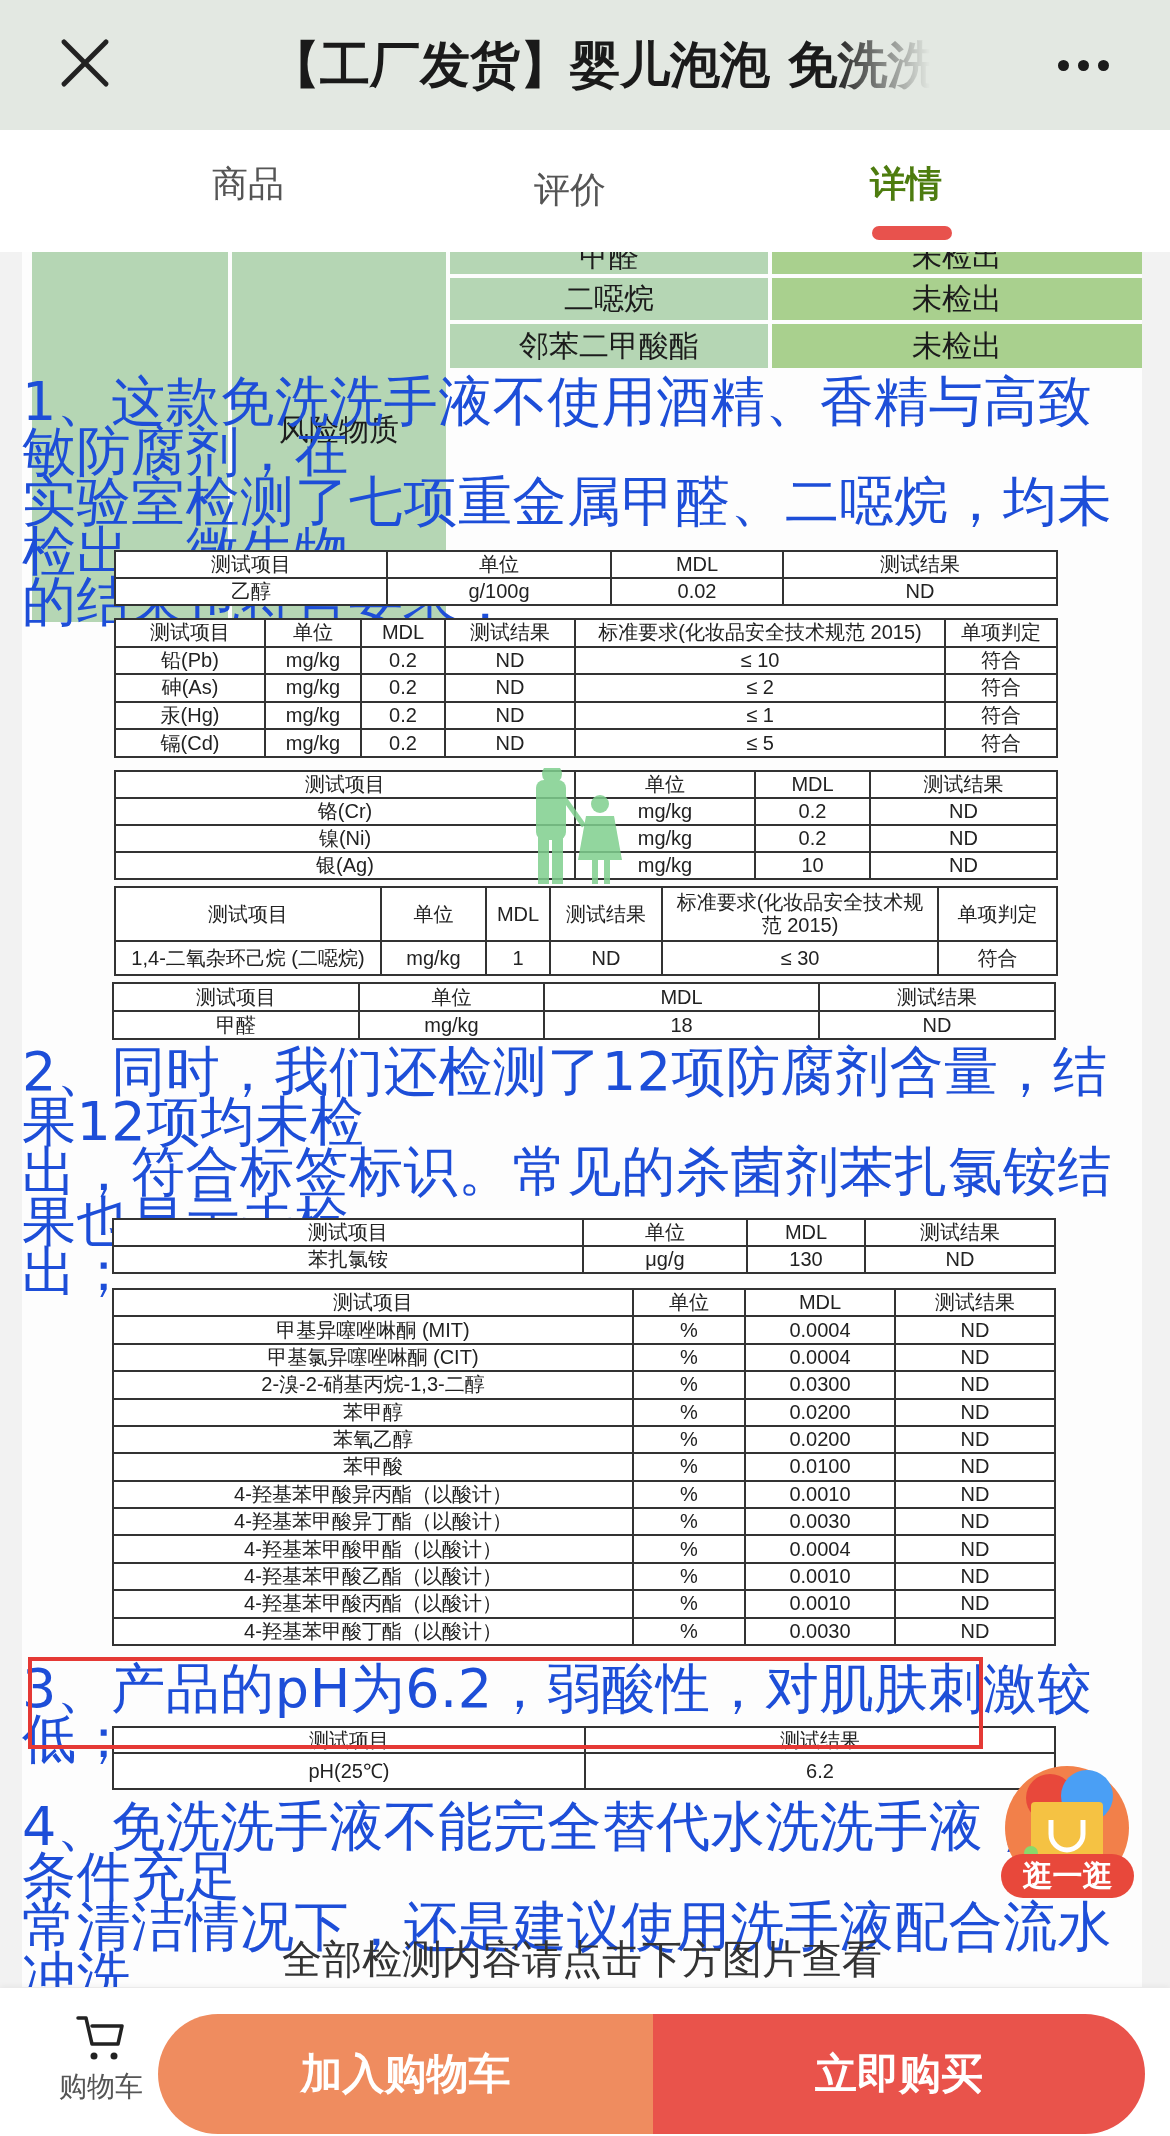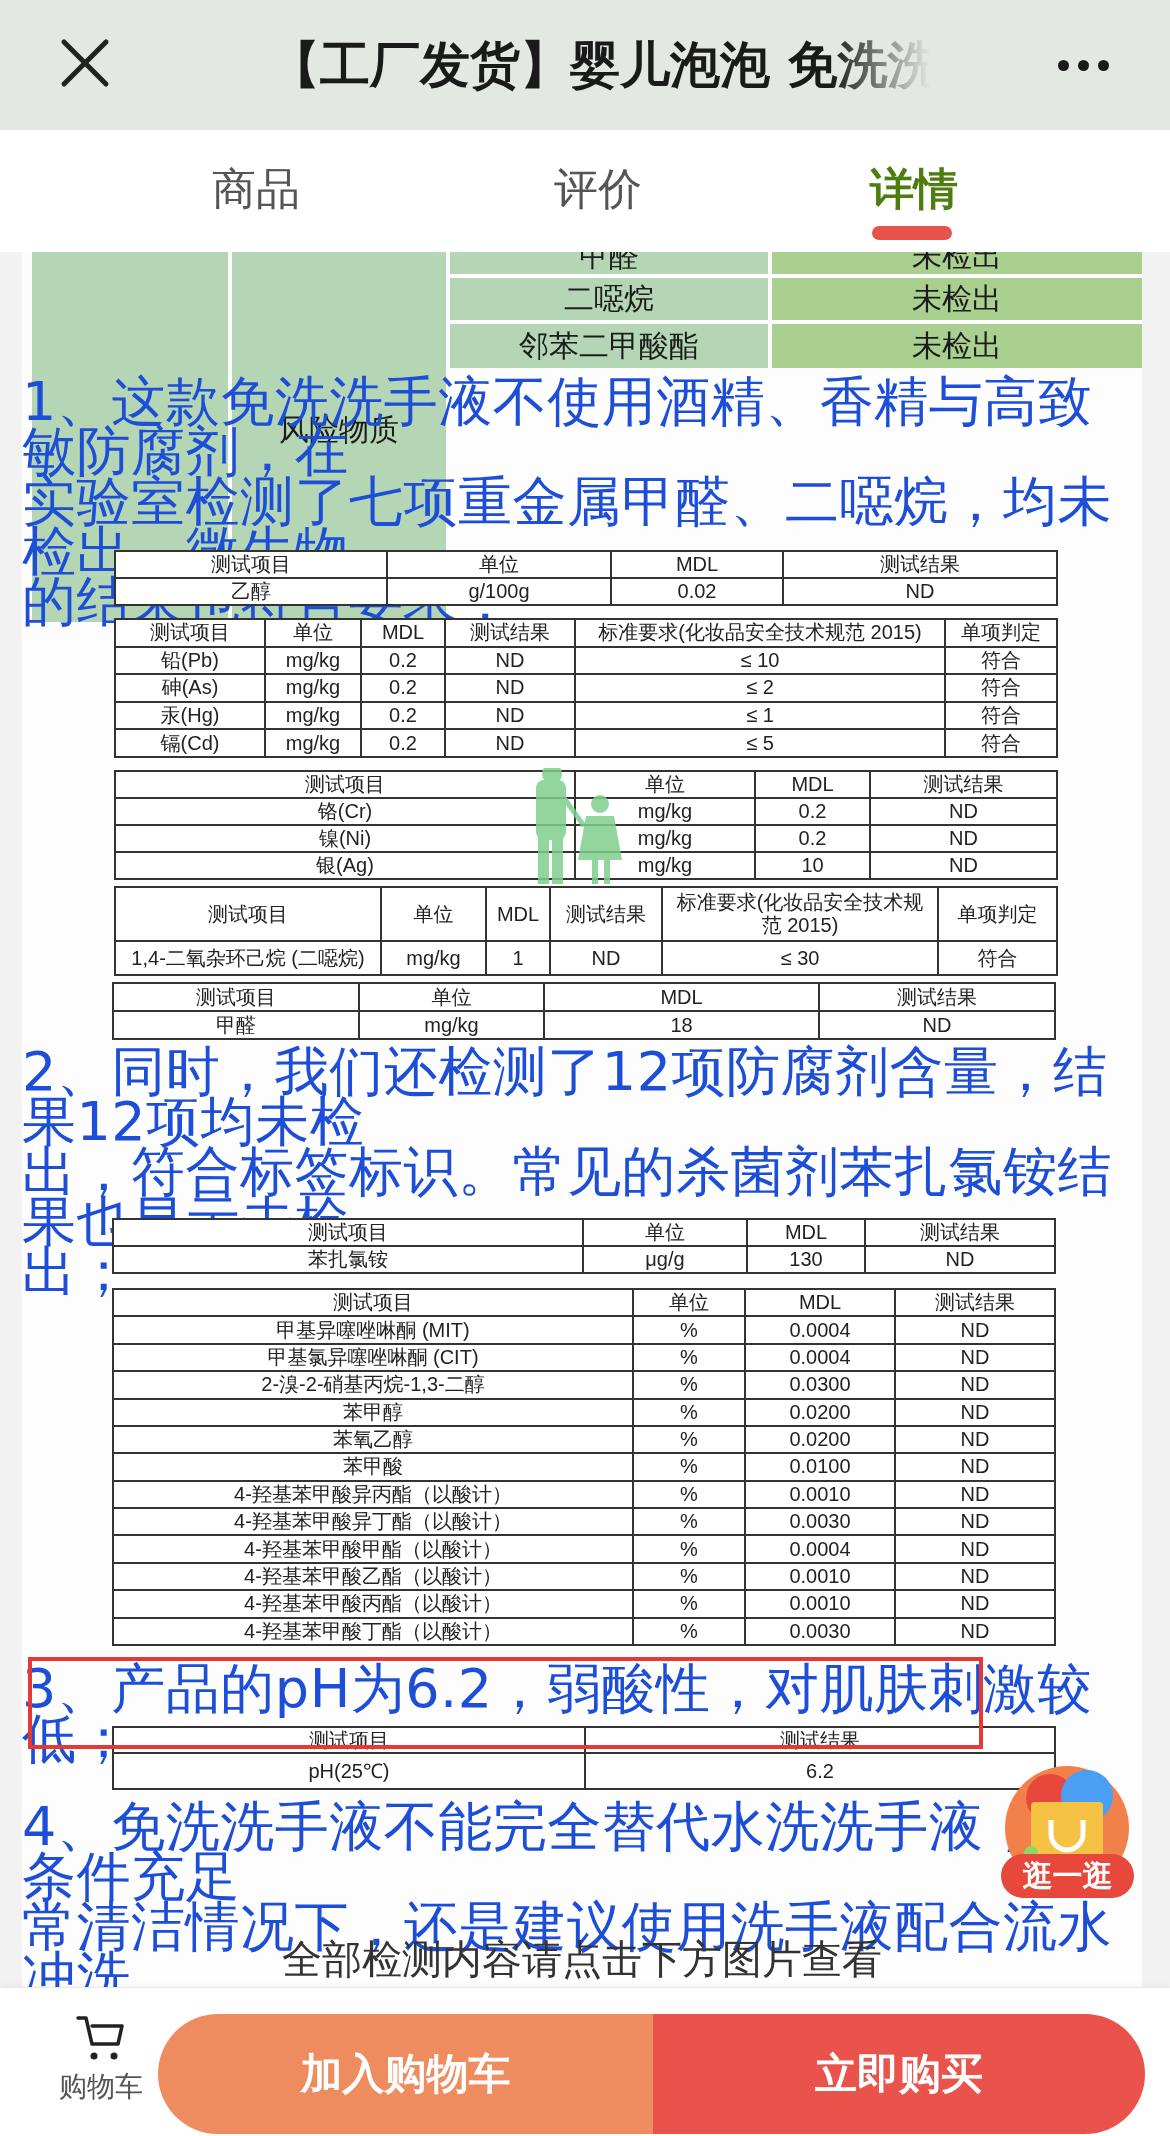--- a/index.html
+++ b/index.html
@@ -10,21 +10,21 @@
   .topbar { position: absolute; left: 0; top: 0; width: 1170px; height: 130px; background: #e3e8e2; display: flex; align-items: center; z-index: 5; }
   .topbar .close { position: absolute; left: 58px; top: 36px; width: 54px; height: 54px; }
   .topbar .title { position: absolute; left: 270px; top: 30px; width: 660px; height: 70px; font-size: 50px; line-height: 70px; font-weight: bold; color: #1a1a1a; white-space: nowrap; overflow: hidden;
     -webkit-mask-image: linear-gradient(to right, #000 85%, transparent 100%); mask-image: linear-gradient(to right, #000 85%, transparent 100%); }
   .topbar .more { position: absolute; left: 1058; top: 60px; }
   .more { position: absolute; left: 1058px; top: 55px; display: flex; gap: 9px; }
   .more span { width: 11px; height: 11px; border-radius: 50%; background: #1a1a1a; display: block; }
 
   
   .tabs { position: absolute; left: 0; top: 130px; width: 1170px; height: 122px; background: #fff; z-index: 5; }
-  .tab { position: absolute; top: 30px; font-size: 44px; color: #555; }
+  .tab { position: absolute; top: 30px; font-size: 36px; color: #555; }
   .tab.active { color: #4d7c0f; font-weight: bold; }
   .tab-underline { position: absolute; left: 872px; top: 226px; width: 80px; height: 14px; border-radius: 7px; background: #e8524d; z-index: 6; }
 
   
   .content { position: absolute; left: 22px; top: 252px; width: 1120px; height: 1735px; background: #fdfdfd; overflow: hidden; }
 
   .greentable { position: absolute; left: 10px; top: -14px; width: 1110px; height: 384px; }
   .gcell { position: absolute; background: #b5d6b4; display: flex; align-items: center; justify-content: center; font-size: 30px; color: #1c1c1c; }
   .gcell.res { background: #a9d08e; }
 
@@ -59,21 +59,21 @@
   <div class="title">【工厂发货】婴儿泡泡 免洗洗手液</div>
   <div class="more">
       <span></span>
       <span></span>
       <span></span>
     </div>
 </div>
 
 <div class="tabs">
   <div class="tab" style="left:212px;">商品</div>
-  <div class="tab" style="left:554px;">评价</div>
+  <div class="tab" style="left:534px;margin-top:6px;">评价</div>
   <div class="tab active" style="left:870px;">详情</div>
 </div>
 <div class="tab-underline"></div>
 
 <div class="content">
 
   <div class="greentable">
     <div class="gcell" style="left:0;top:0;width:196px;height:384px;"></div>
     <div class="gcell" style="left:200px;top:0;width:214px;height:384px;">风险物质</div>
     <div class="gcell" style="left:418px;top:0;width:318px;height:36px;">甲醛</div>

